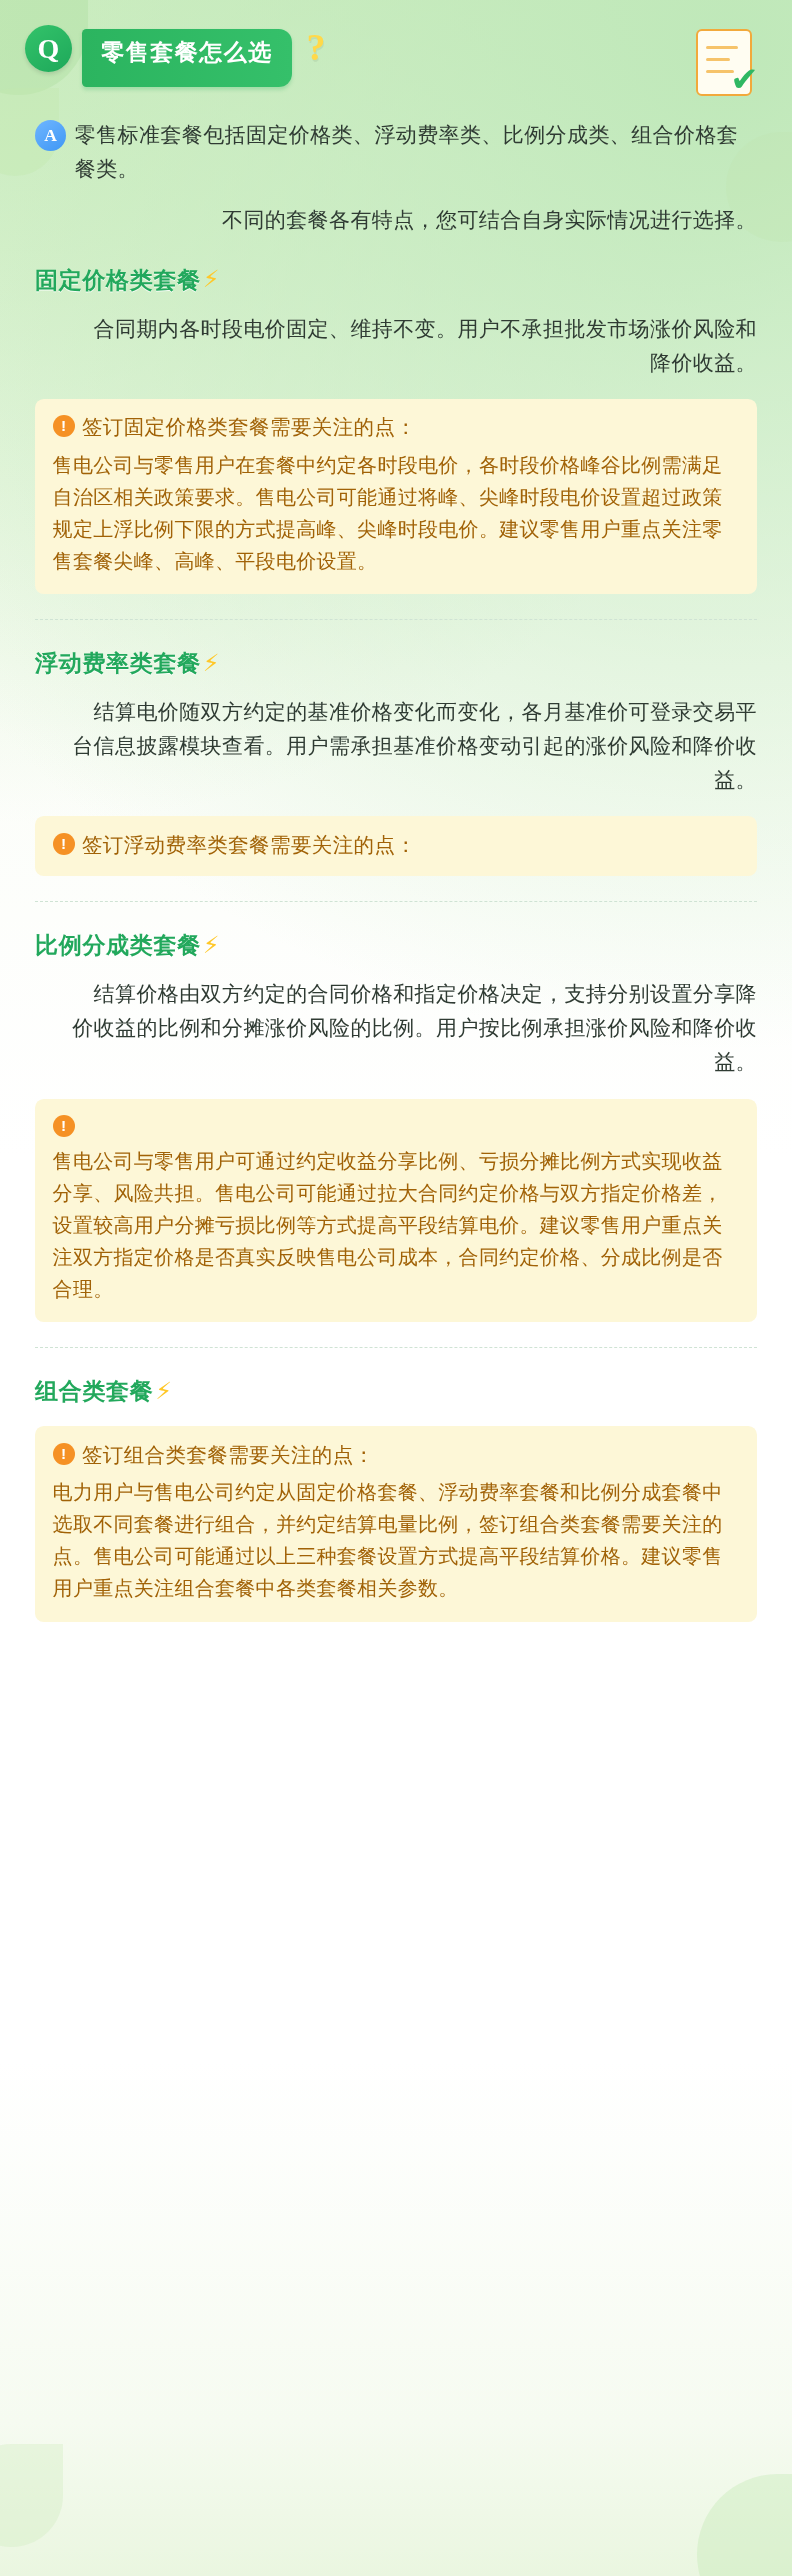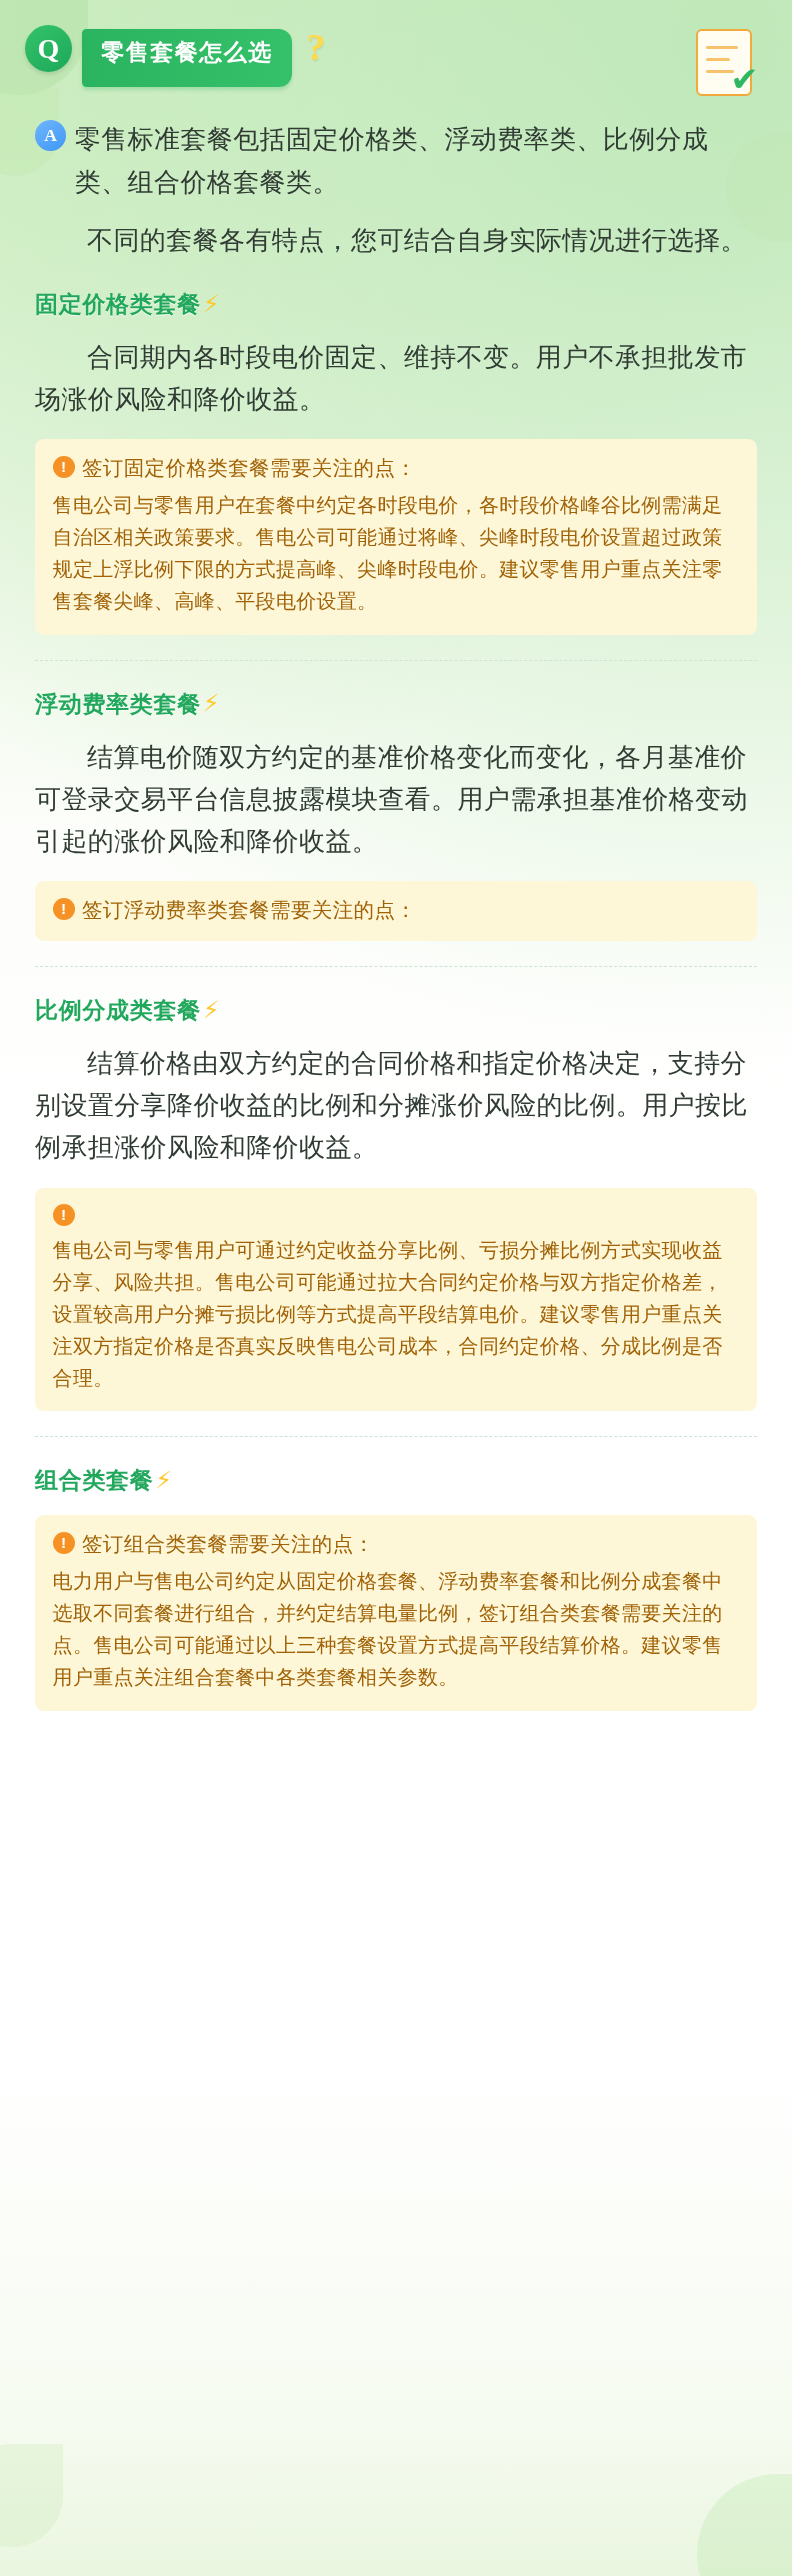--- a/index.html
+++ b/index.html
@@ -110,26 +110,26 @@
   .a-badge {
     flex: 0 0 auto;
     width: 31px; height: 31px; border-radius: 50%;
     background: linear-gradient(145deg, #6fb6ff, #3f97f5);
     color: #fff; font-size: 17.6px; font-weight: bold;
     display: flex; align-items: center; justify-content: center;
     font-family: "Liberation Serif", serif;
     margin-top: 1.5px;
   }
   p.body {
-    font-size: 26px;
+    font-size: 21px;
     line-height: 1.62;
     color: #2f3b33;
     letter-spacing: 0.4px;
   }
-  p.body.indent { text-indent: 2em; margin-top: 16px; }
+  p.body.indent { text-indent: 2em; margin-top: 16px; text-align: right; }
 
   .sec-head {
     display: flex; align-items: center; gap: 2px;
     margin: 28px 0 4.4px 0;
   }
   .sec-title {
     font-size: 23px;
     font-weight: bold;
     color: #22a85c;
     letter-spacing: 0.7px;

